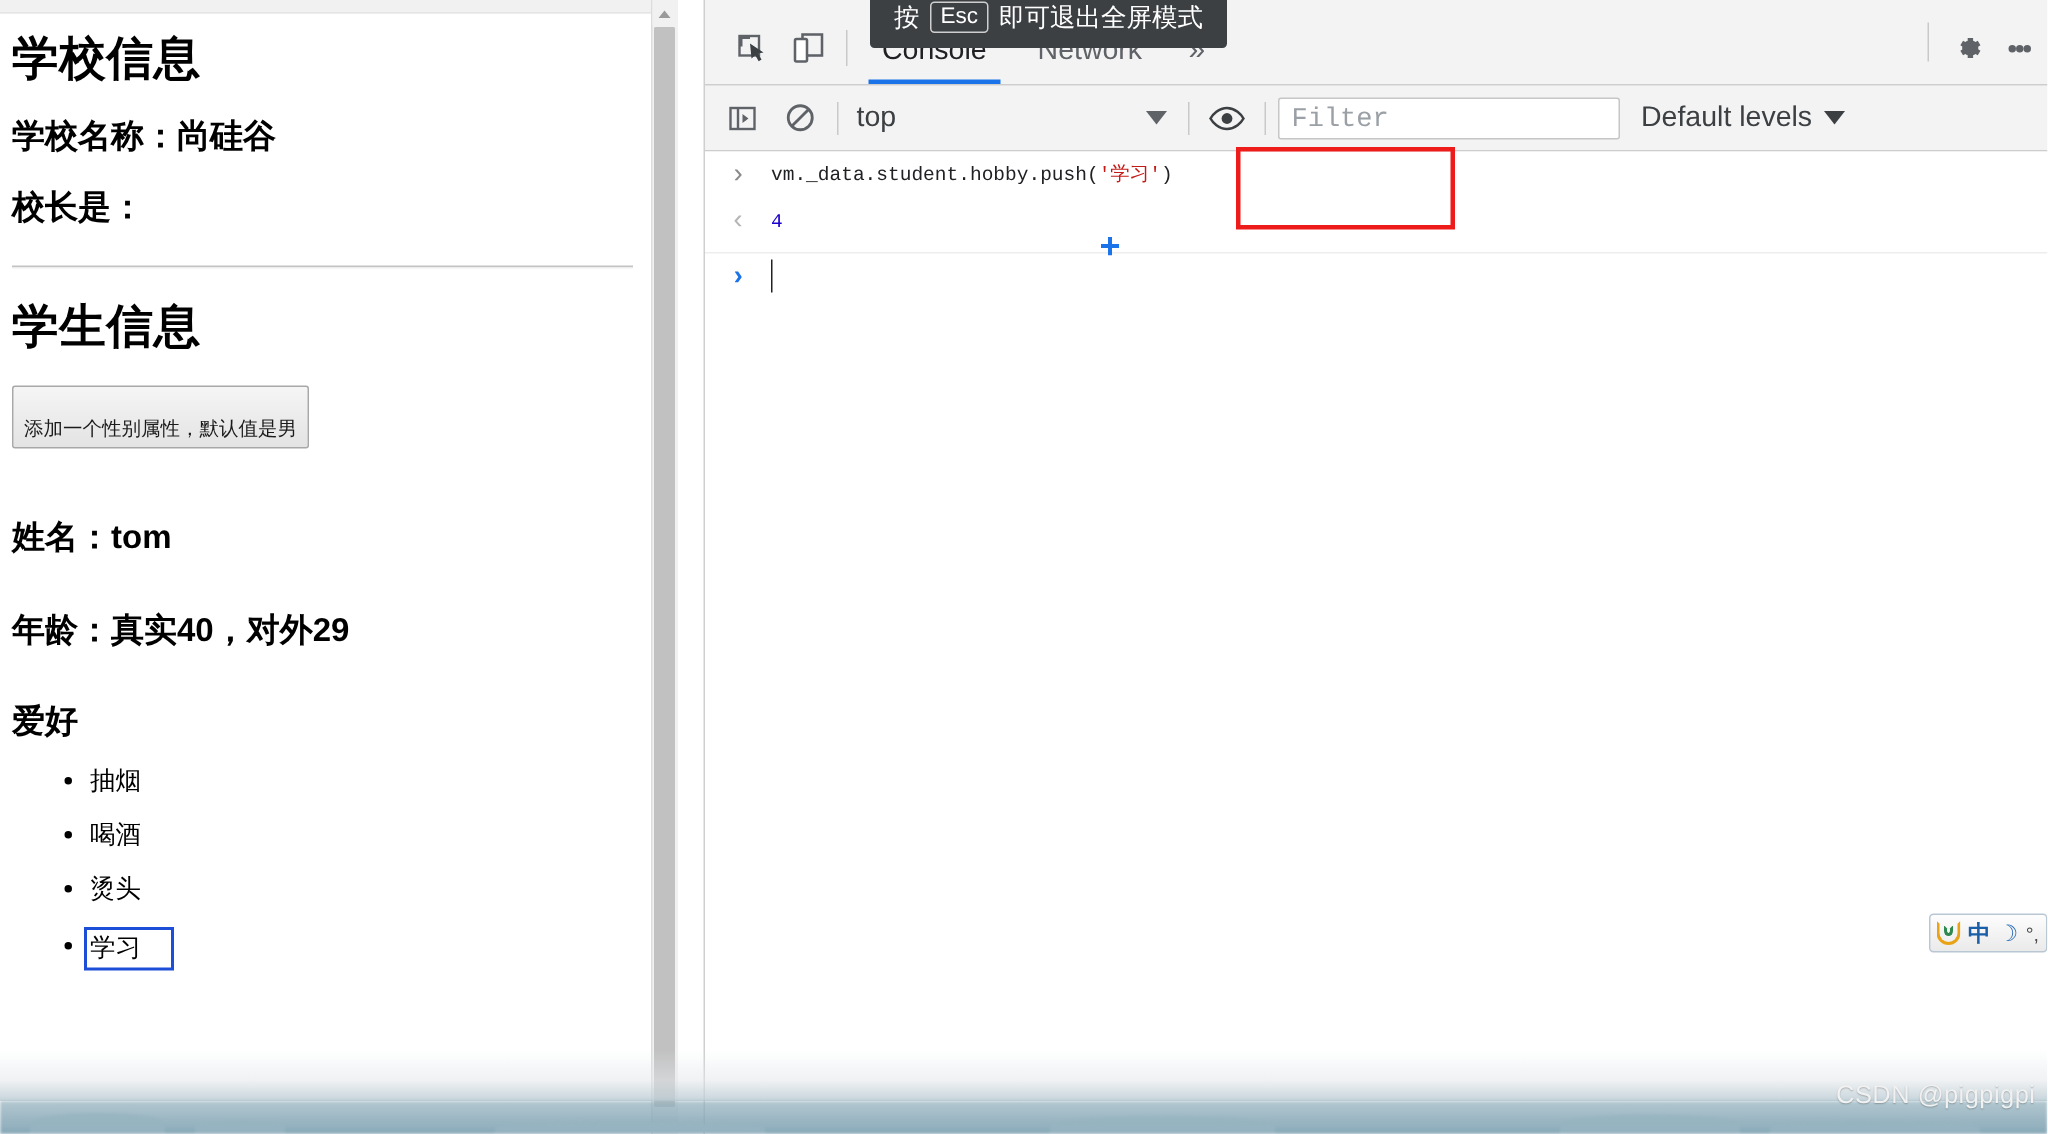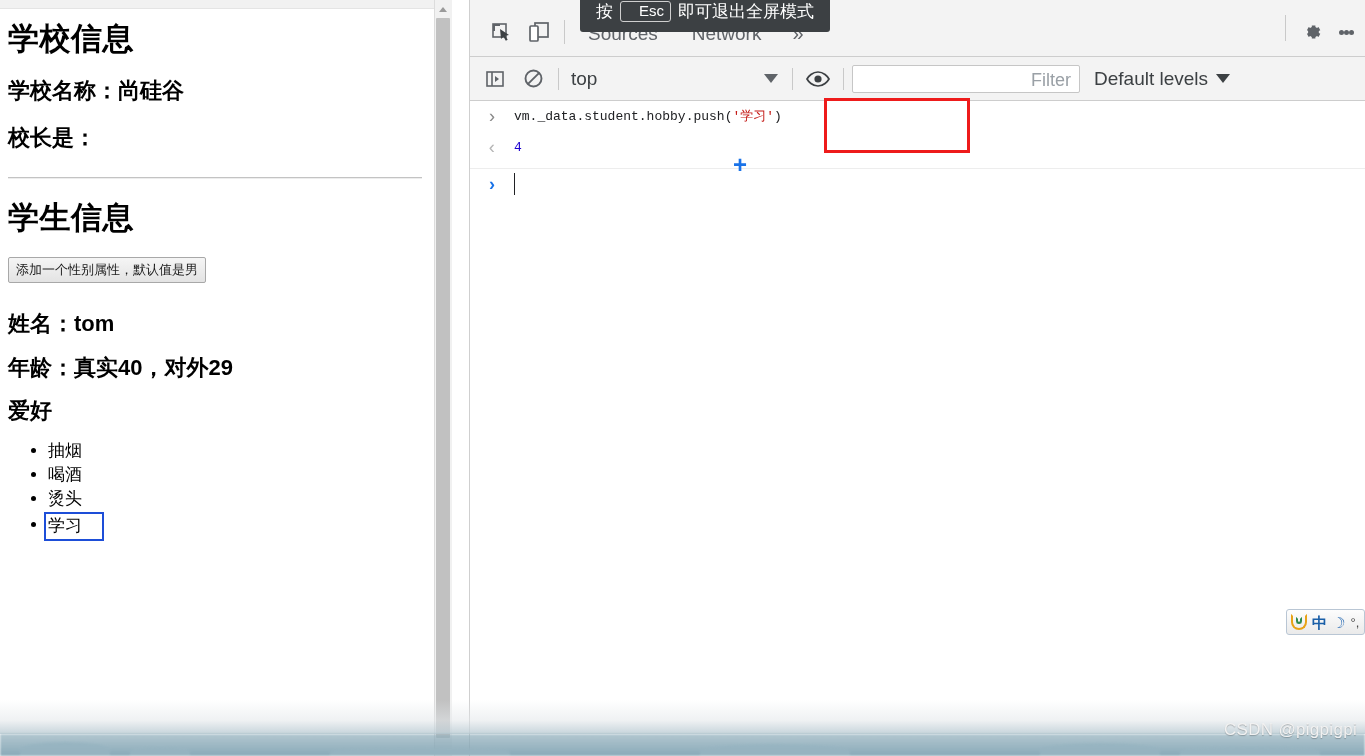--- a/index.html
+++ b/index.html
@@ -47,54 +47,54 @@
     letter-spacing: 0.5px;
   }
   h3.pg {
     font-family: "Liberation Sans", sans-serif;
     font-size: 22px;
     font-weight: bold;
     color: #000000;
     margin: 22px 0 22px 0;
     line-height: 1.15;
   }
-  h3.pg.tight { margin: 18px 0 16px 0; }
+  h3.pg.tight { margin: 36px 0 16px 0; }
 
   hr.pg {
     border: none;
     border-top: 1px solid #c3c3c3;
     border-bottom: 1px solid #ededed;
     margin: 26px 0 22px 0;
     height: 0;
   }
 
   button.gender-btn {
     font-family: "Liberation Sans", sans-serif;
     font-size: 13px;
     color: #1b1b1b;
-    padding: 4px 7px 5px 7px;
+    padding: 20px 7px 5px 7px;
     background: linear-gradient(#f5f5f5, #e3e3e3);
     border: 1px solid #a8a8a8;
     border-radius: 2px;
     cursor: pointer;
     margin: 4px 0 10px 0;
     line-height: 1.2;
   }
 
   ul.hobby {
     margin: 8px 0 0 0;
     padding-left: 40px;
     list-style: disc;
   }
   ul.hobby li {
     font-family: Liberation Serif, serif;
     font-size: 17px;
     color: #000000;
     line-height: 24px;
-    margin: 0;
+    margin: 12px;
   }
   .hl-box {
     display: inline-block;
     border: 2px solid #1d4ed8;
     padding: 0px 20px 1px 2px;
     margin-left: -4px;
     position: relative;
     top: 1px;
   }
 
@@ -221,21 +221,21 @@
     border-radius: 3px;
     white-space: nowrap;
     z-index: 40;
     display: flex;
     align-items: center;
     gap: 7px;
   }
   #fs-tip .kbd {
     border: 1px solid #cfcfcf;
     border-radius: 3px;
-    padding: 1px 6px 2px 18px;
+    padding: 1px 6px 2px 6px;
     font-size: 15px;
     line-height: 1.1;
   }
 
   
   #dt-consolebar {
     height: 44px;
     background: #f3f3f3;
     border-bottom: 1px solid #cdcdcd;
     display: flex;
@@ -265,28 +265,27 @@
     border-right: 7px solid transparent;
     border-top: 9px solid #5f6368;
     margin-right: 8px;
   }
   #filter-input {
     flex: 0 0 228px;
     height: 28px;
     background: #ffffff;
     border: 1px solid #c6c6c6;
     border-radius: 2px;
-    font-family: Liberation Sans, sans-serif;
+    font-family: Liberation Mono, monospace;
     font-size: 18px;
     color: #9aa0a6;
     padding: 0 8px;
     box-sizing: border-box;
     line-height: 28px;
     margin-left: 2px;
-    text-align: right;
   }
   #levels-select {
     display: flex;
     align-items: center;
     gap: 8px;
     font-family: "Liberation Sans", sans-serif;
     font-size: 19px;
     color: #3c4043;
     margin-left: 14px;
     cursor: pointer;
@@ -505,21 +504,21 @@
 
       <div class="dt-iconbtn">
         <svg width="24" height="22" viewBox="0 0 24 22">
           <rect x="8" y="2" width="13" height="14" fill="none" stroke="#5f6368" stroke-width="1.7"></rect>
           <rect x="3" y="5" width="8" height="15" rx="1" fill="#ffffff" stroke="#5f6368" stroke-width="1.7"></rect>
         </svg>
       </div>
 
       <div class="dt-sep"></div>
 
-      <div class="dt-tab">Sources</div>
+      <div class="dt-tab active">Console</div>
       <div class="dt-tab">Network</div>
       <div class="dt-more">»</div>
 
       <div id="dt-tab-right">
         <div class="dt-sep"></div>
         <div class="gearbtn">
           <svg width="22" height="22" viewBox="0 0 22 22">
             <path fill="#5f6368" d="M11 7.2a3.8 3.8 0 100 7.6 3.8 3.8 0 000-7.6zm0 5.9a2.1 2.1 0 110-4.2 2.1 2.1 0 010 4.2z"></path>
             <path fill="#5f6368" d="M19.3 12.8l-1.5-.9c.1-.6.1-1.2 0-1.8l1.5-.9-1.8-3.1-1.5.9c-.5-.4-1-.7-1.6-.9V4.4h-3.6v1.7c-.6.2-1.1.5-1.6.9l-1.5-.9-1.8 3.1 1.5.9c-.1.6-.1 1.2 0 1.8l-1.5.9 1.8 3.1 1.5-.9c.5.4 1 .7 1.6.9v1.7h3.6v-1.7c.6-.2 1.1-.5 1.6-.9l1.5.9 1.8-3.1z"></path>
           </svg>

